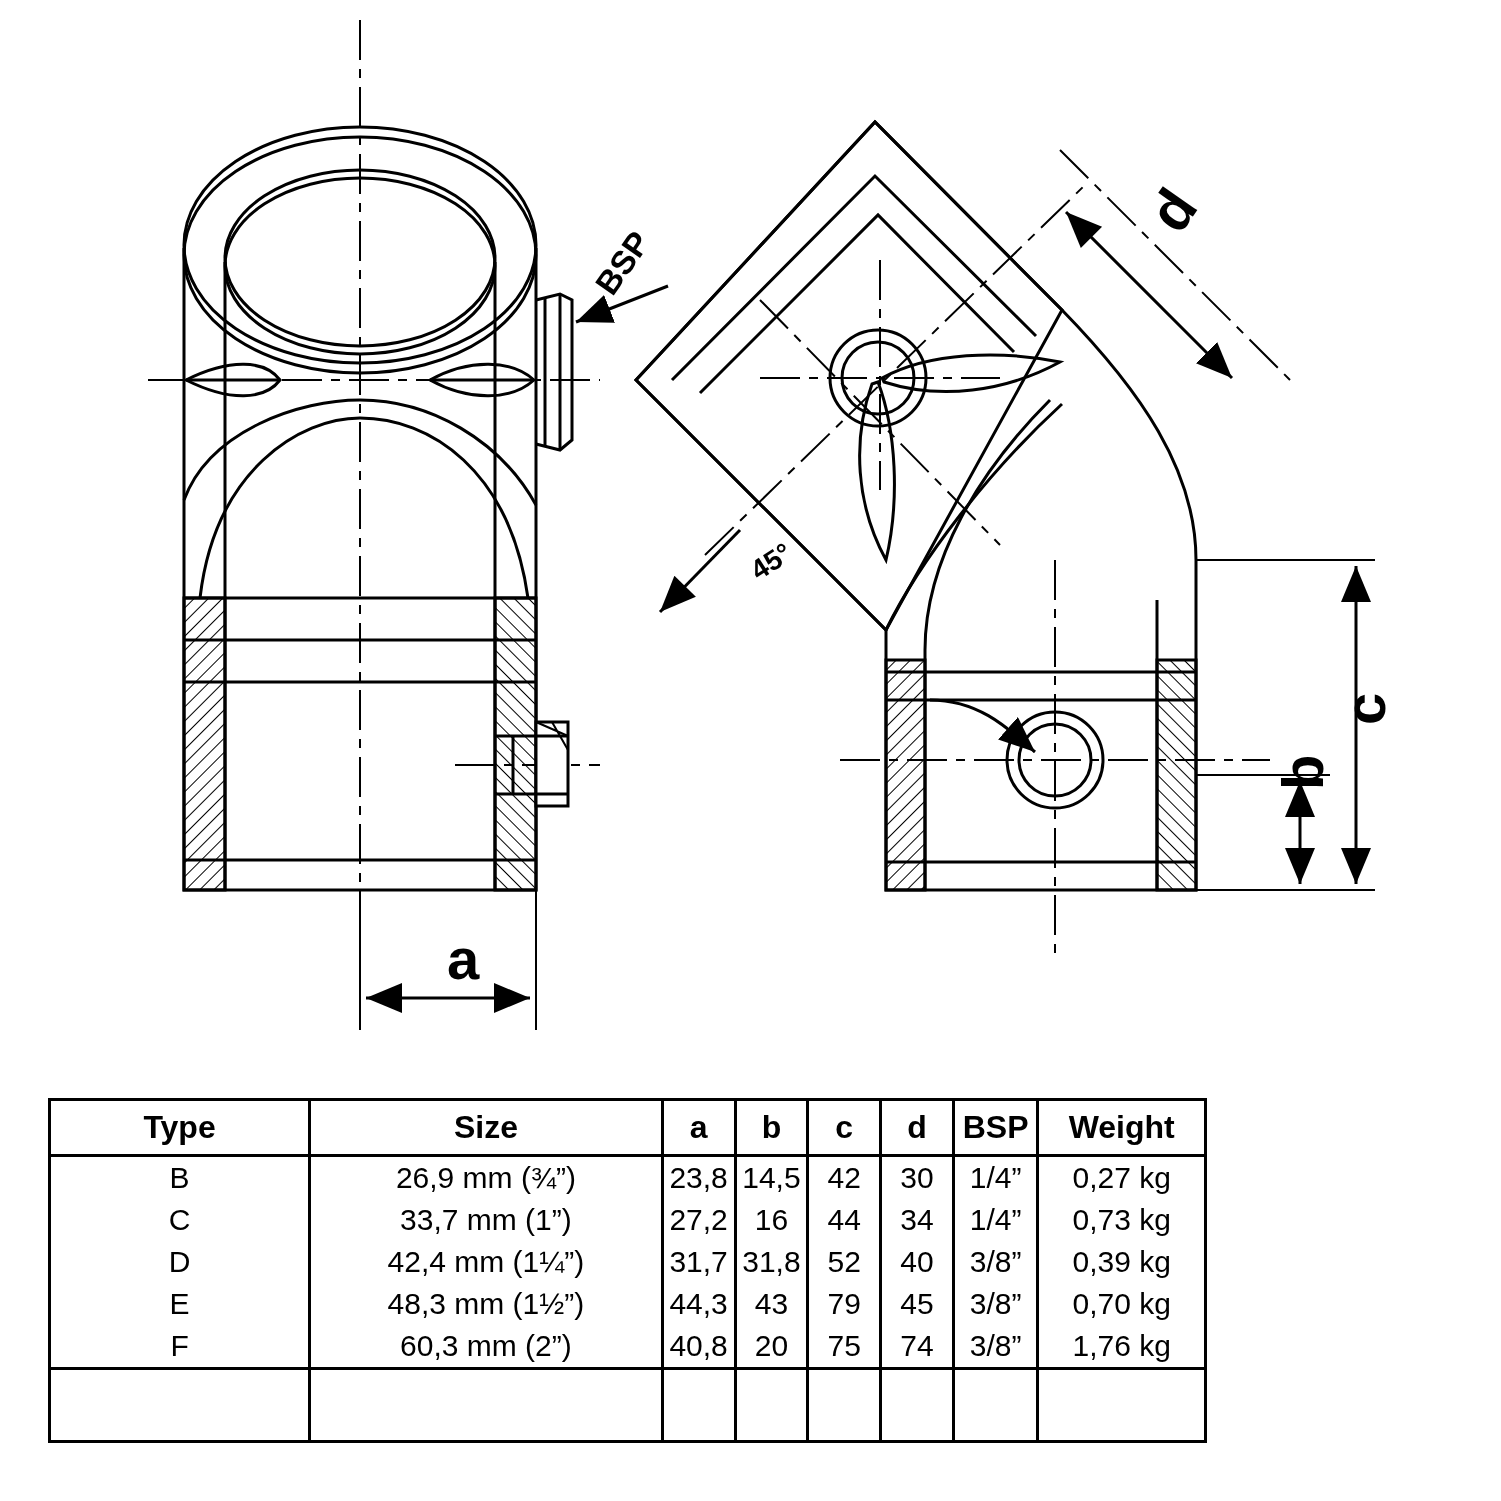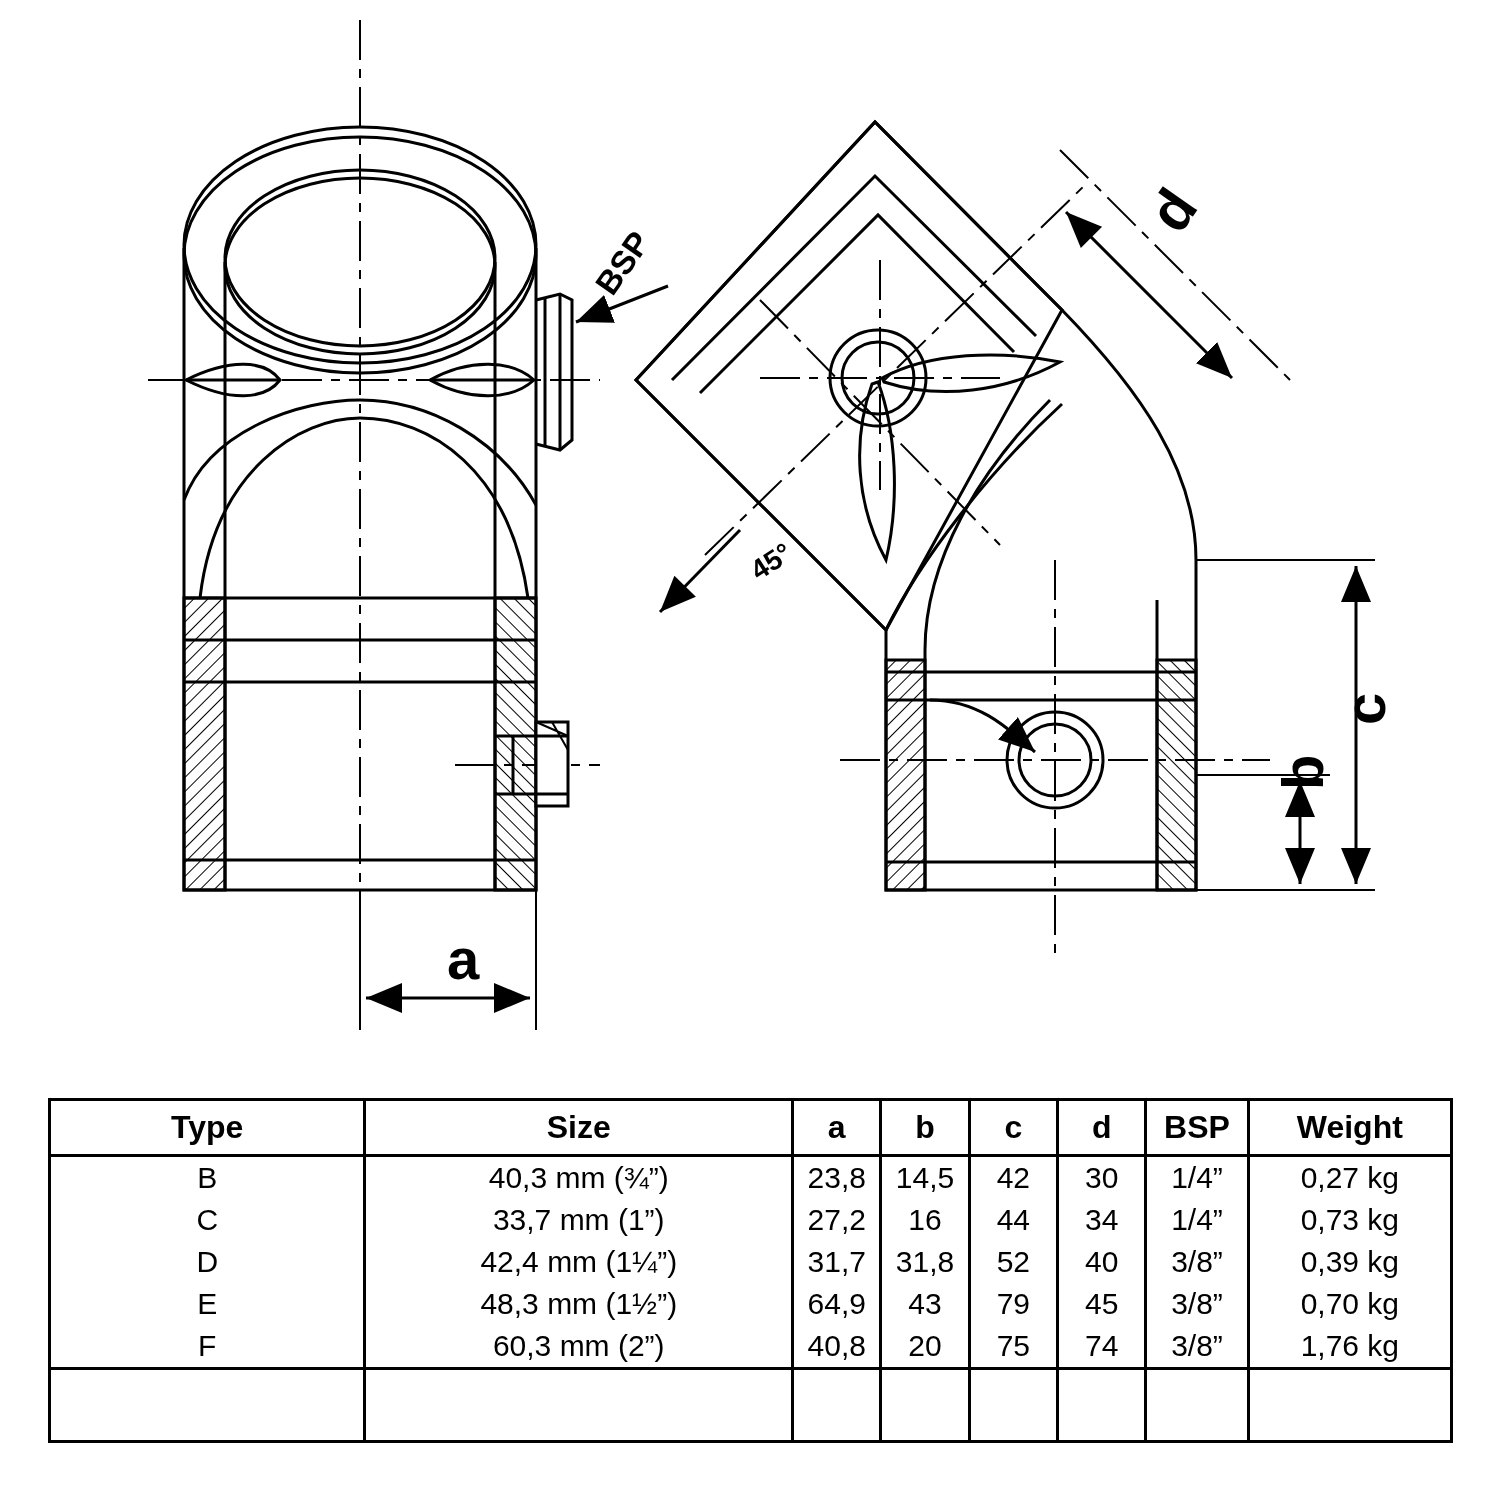--- a/index.html
+++ b/index.html
@@ -13,21 +13,21 @@
 
   
   #lab-a{left:447px;top:925px;font-size:58px;}
   #lab-b{left:1269px;top:790px;font-size:58px;transform:rotate(-90deg);transform-origin:left top;}
   #lab-c{left:1331px;top:725px;font-size:58px;transform:rotate(-90deg);transform-origin:left top;}
   #lab-d{left:1135px;top:205px;font-size:58px;transform:rotate(-55deg);transform-origin:left top;}
   #lab-bsp{left:588px;top:280px;font-size:33px;font-weight:700;transform:rotate(-55deg);transform-origin:left top;}
   #lab-45{left:745px;top:560px;font-size:28px;font-weight:700;transform:rotate(-33deg);transform-origin:left top;}
 
   
-  .table-wrap{position:absolute;left:48px;top:1098px;width:1405px;border-radius:8px;}
+  .table-wrap{position:absolute;left:48px;top:1098px;width:1159px;border-radius:8px;}
   table{border-collapse:collapse;width:100%;table-layout:fixed;}
   table,th,td{border:3px solid #000;}
   th,td{text-align:center;padding:2px 4px;font-size:30px;}
   th{font-size:32px;font-weight:700;padding:8px 4px;}
   td{font-weight:400;padding:4px 4px;}
   col.c-type{width:22.5%}
   col.c-size{width:30.5%}
   col.c-a{width:6.3%}
   col.c-b{width:6.3%}
   col.c-c{width:6.3%}
@@ -210,21 +210,21 @@
         <th>b</th>
         <th>c</th>
         <th>d</th>
         <th>BSP</th>
         <th>Weight</th>
       </tr>
     </thead>
     <tbody>
       <tr>
         <td>B</td>
-        <td>40,3 mm (¾”)</td>
+        <td>26,9 mm (¾”)</td>
         <td>23,8</td>
         <td>14,5</td>
         <td>42</td>
         <td>30</td>
         <td>1/4”</td>
         <td>0,27 kg</td>
       </tr>
       <tr>
         <td>C</td>
         <td>33,7 mm (1”)</td>
@@ -241,21 +241,21 @@
         <td>31,7</td>
         <td>31,8</td>
         <td>52</td>
         <td>40</td>
         <td>3/8”</td>
         <td>0,39 kg</td>
       </tr>
       <tr>
         <td>E</td>
         <td>48,3 mm (1½”)</td>
-        <td>64,9</td>
+        <td>44,3</td>
         <td>43</td>
         <td>79</td>
         <td>45</td>
         <td>3/8”</td>
         <td>0,70 kg</td>
       </tr>
       <tr>
         <td>F</td>
         <td>60,3 mm (2”)</td>
         <td>40,8</td>

